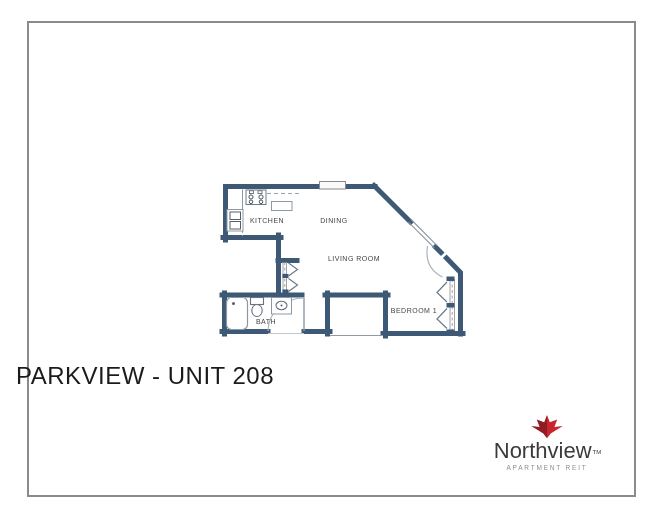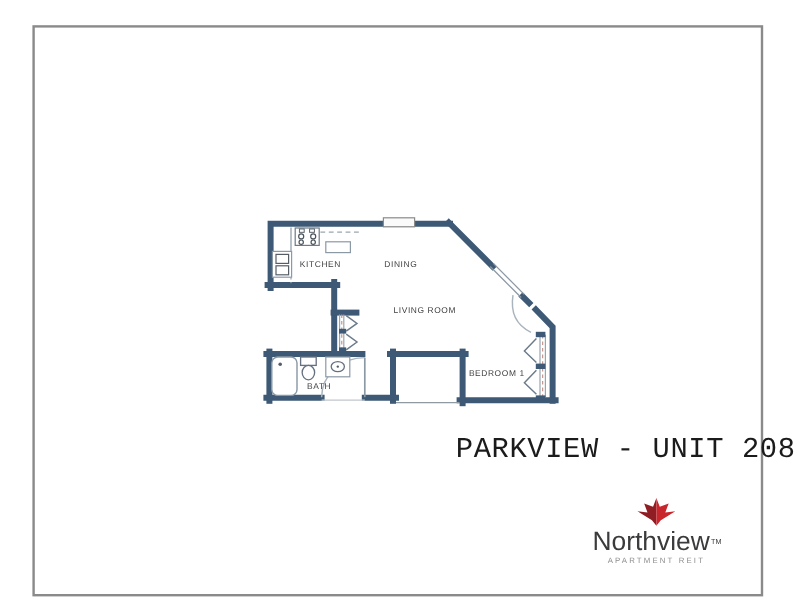--- a/index.html
+++ b/index.html
@@ -10,23 +10,23 @@
   .frame{
     position:absolute;left:27px;top:21px;width:605px;height:472px;
     border:2px solid #8a8a8a;background:#ffffff;
   }
   .plan-svg{position:absolute;left:0;top:0;}
   .plan-label{
     font-family:"Liberation Sans", sans-serif;
     font-size:7px;letter-spacing:.5px;fill:#3f3f41;
   }
   .title{
-    position:absolute;left:0;top:362px;width:663px;text-align:right;
+    position:absolute;left:0;top:362px;width:663px;text-align:left;
     padding-left:16px;box-sizing:border-box;
-    font-size:24px;letter-spacing:.5px;color:#1b1b1b;white-space:nowrap;font-family:Liberation Mono, monospace;
+    font-size:24px;letter-spacing:.5px;color:#1b1b1b;white-space:nowrap;
   }
   .logo{
     position:absolute;left:480px;top:414px;width:134px;text-align:center;
   }
   .logo .leaf{display:block;margin:0 auto 1px auto;}
   .brand{
     font-size:22px;color:#3b3b3d;line-height:20px;white-space:nowrap;
   }
   .brand sup{
     font-size:6px;color:#3b3b3d;vertical-align:top;position:relative;top:1px;left:1px;

